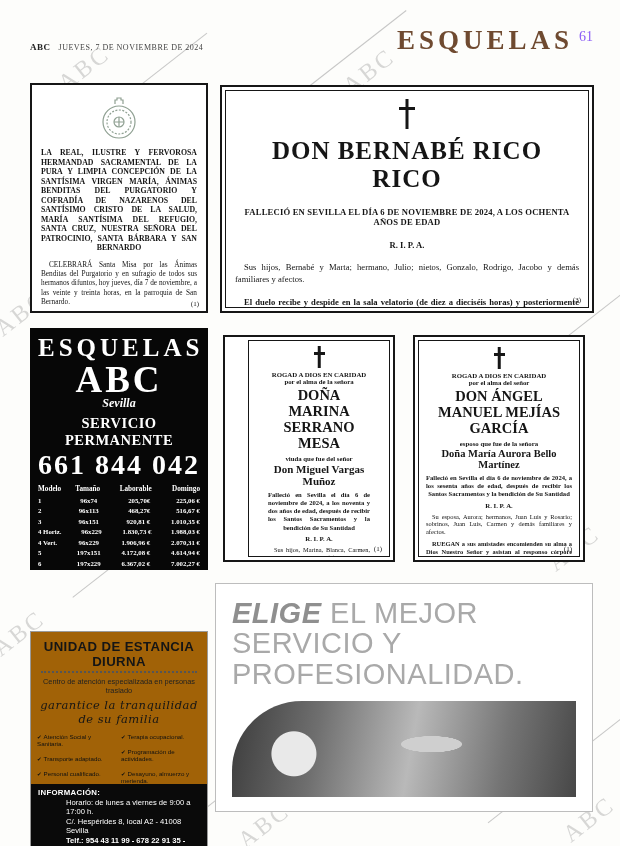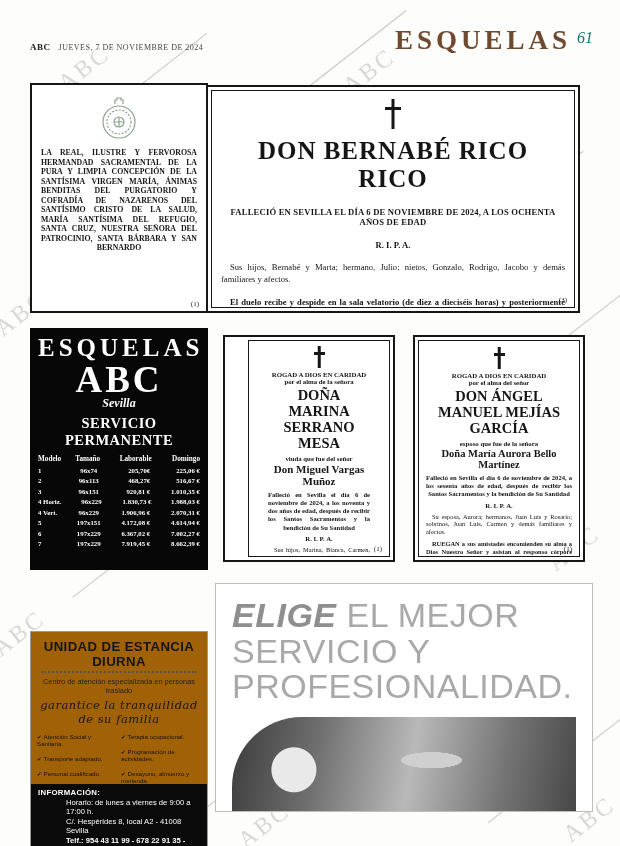--- a/index.html
+++ b/index.html
@@ -10,21 +10,21 @@
   .wm{position:absolute;color:#9a9a9a;opacity:.38;font-family:"Liberation Serif",serif;
       transform:rotate(-38deg);letter-spacing:3px;pointer-events:none;font-size:24px;}
   .scratch{position:absolute;height:1px;background:#b9b9b9;opacity:.8;transform:rotate(-38deg);pointer-events:none;}
 
   
   .hdr{position:absolute;top:28px;left:30px;right:27px;display:flex;justify-content:space-between;align-items:flex-end;}
   .hdr-left{font-size:8px;letter-spacing:.5px;color:#444;}
   .hdr-left b{color:#222;margin-right:8px;font-size:9px;}
   .hdr-right{display:flex;align-items:flex-start;gap:6px;}
   .hdr-title{font-size:27px;font-weight:bold;letter-spacing:4px;color:#6f4a30;line-height:.9;}
-  .hdr-page{font-size:16px;color:#0f766e;padding-top:1px;font-style:italic;}
+  .hdr-page{font-size:14px;color:#8b5cf6;padding-top:1px;}
 
   
   .dbox{position:absolute;background:#fff;border:2px solid #161616;padding:3px;box-sizing:border-box;}
   .dbox-in{border:1px solid #161616;height:100%;box-sizing:border-box;padding:6px 9px;overflow:hidden;position:relative;}
   .sbox{position:absolute;background:#fff;border:2px solid #161616;box-sizing:border-box;padding:8px 9px;overflow:hidden;}
   .cross{position:relative;width:18px;height:30px;margin:2px auto 4px;}
   .cross::before{content:"";position:absolute;left:50%;top:0;transform:translateX(-50%);width:3px;height:100%;background:#161616;}
   .cross::after{content:"";position:absolute;left:1px;right:1px;top:8px;height:3px;background:#161616;}
   .cross.small{width:13px;height:22px;margin:0 auto 3px;}
   .cross.small::before{width:2.5px;}
@@ -95,21 +95,21 @@
                 radial-gradient(circle at 45% 42%, #c4c4c4 0 11px, transparent 12px),
                 radial-gradient(circle at 25% 62%, #bdbdbd 0 10px, transparent 11px),
                 linear-gradient(115deg,#efefef 0%,#d8d8d8 35%,#9e9e9e 70%,#bdbdbd 100%);}
   .est-info{position:absolute;left:0;right:0;bottom:0;background:#0a0a0a;color:#fff;padding:4px 7px 5px;}
   .info-t{font-size:7.8px;font-weight:bold;letter-spacing:.3px;}
   .info-l{font-size:7.6px;margin-top:1px;padding-left:28px;}
   .info-l.bold{font-weight:bold;}
 
   
   .mem{position:absolute;background:#fff;border:1px solid #bdbdbd;box-sizing:border-box;overflow:hidden;font-family:"Liberation Sans",sans-serif;}
-  .mem-head{font-size:34px;line-height:1.05;color:#a9a9a9;margin:14px 16px 12px;letter-spacing:.5px;}
+  .mem-head{font-size:29px;line-height:1.05;color:#a9a9a9;margin:14px 16px 12px;letter-spacing:.5px;}
   .mem-head .acc{font-weight:bold;font-style:italic;color:#8f8f8f;}
   .mem-photo{margin:10px 16px 0;height:96px;border-top-left-radius:70px;
      background:radial-gradient(circle at 18% 55%, #e9e9e9 0 22px, transparent 23px),
                 radial-gradient(ellipse at 58% 45%, #cfcfcf 0 30px, transparent 31px),
                 linear-gradient(100deg,#3c3c3c 0%,#6f6f6f 25%,#b9b9b9 52%,#757575 78%,#474747 100%);}
   .mem-foot{display:flex;justify-content:space-between;align-items:flex-end;margin:10px 16px 0;}
   .mem-logo{text-align:center;color:#2f2f2f;}
   .mem-m{font-family:"DejaVu Sans",sans-serif;font-weight:900;font-size:42px;line-height:.7;}
 </style>
 </head>
@@ -148,42 +148,44 @@
     <svg class="emblem" width="42" height="48" viewBox="0 0 42 48">
       <g fill="none" stroke="#8fa092" stroke-width="1.2">
         <path d="M17 9 L17 5 L19 5 L19 3 L23 3 L23 5 L25 5 L25 9"></path>
         <circle cx="21" cy="27" r="16"></circle>
         <circle cx="21" cy="27" r="12" stroke-dasharray="2 1.5"></circle>
         <circle cx="21" cy="27" r="5"></circle>
         <path d="M21 22 L21 32 M16 27 L26 27"></path>
       </g>
     </svg>
     <div class="herm-title">LA REAL, ILUSTRE Y FERVOROSA HERMANDAD SACRAMENTAL DE LA PURA Y LIMPIA CONCEPCIÓN DE LA SANTÍSIMA VIRGEN MARÍA, ÁNIMAS BENDITAS DEL PURGATORIO Y COFRADÍA DE NAZARENOS DEL SANTÍSIMO CRISTO DE LA SALUD, MARÍA SANTÍSIMA DEL REFUGIO, SANTA CRUZ, NUESTRA SEÑORA DEL PATROCINIO, SANTA BÁRBARA Y SAN BERNARDO</div>
+    <div class="herm-p">CELEBRARÁ Santa Misa por las Ánimas Benditas del Purgatorio y en sufragio de todos sus hermanos difuntos, hoy jueves, día 7 de noviembre, a las veinte y treinta horas, en la parroquia de San Bernardo.</div>
 
     <div class="ref">(1)</div>
   </div>
 
-  <div class="dbox" style="left:206px;top:85px;width:374px;height:228px;">
+  <div class="dbox" style="left:220px;top:85px;width:374px;height:228px;">
     <div class="dbox-in">
       <div class="cross"></div>
       <div class="bern-name">DON BERNABÉ RICO RICO</div>
       <div class="bern-sub">FALLECIÓ EN SEVILLA EL DÍA 6 DE NOVIEMBRE DE 2024, A LOS OCHENTA AÑOS DE EDAD</div>
       <div class="bern-ripa">R. I. P. A.</div>
       <div class="bern-p">Sus hijos, Bernabé y Marta; hermano, Julio; nietos, Gonzalo, Rodrigo, Jacobo y demás familiares y afectos.</div>
       <div class="bern-p bold">El duelo recibe y despide en la sala velatorio (de diez a dieciséis horas) y posteriormente será el traslado al cementerio San Fernando, de Sevilla, para su incineración.</div>
 
       <div class="ref">(3)</div>
     </div>
   </div>
 
   <div class="pbox" style="left:30px;top:328px;width:178px;height:242px;">
     <div class="p-esq">ESQUELAS</div>
     <div class="p-abc">ABC</div>
     <div class="p-sev">Sevilla</div>
     <div class="p-serv">SERVICIO PERMANENTE</div>
+    <div class="p-phone">661 844 042</div>
     <div class="ptable">
       <div class="prow ph">
         <span class="pm">Modelo</span>
         <span class="pt">Tamaño</span>
         <span class="pl">Laborable</span>
         <span class="pd">Domingo</span>
       </div>
       <div class="prow">
           <span class="pm">1</span>
           <span class="lead"></span>

